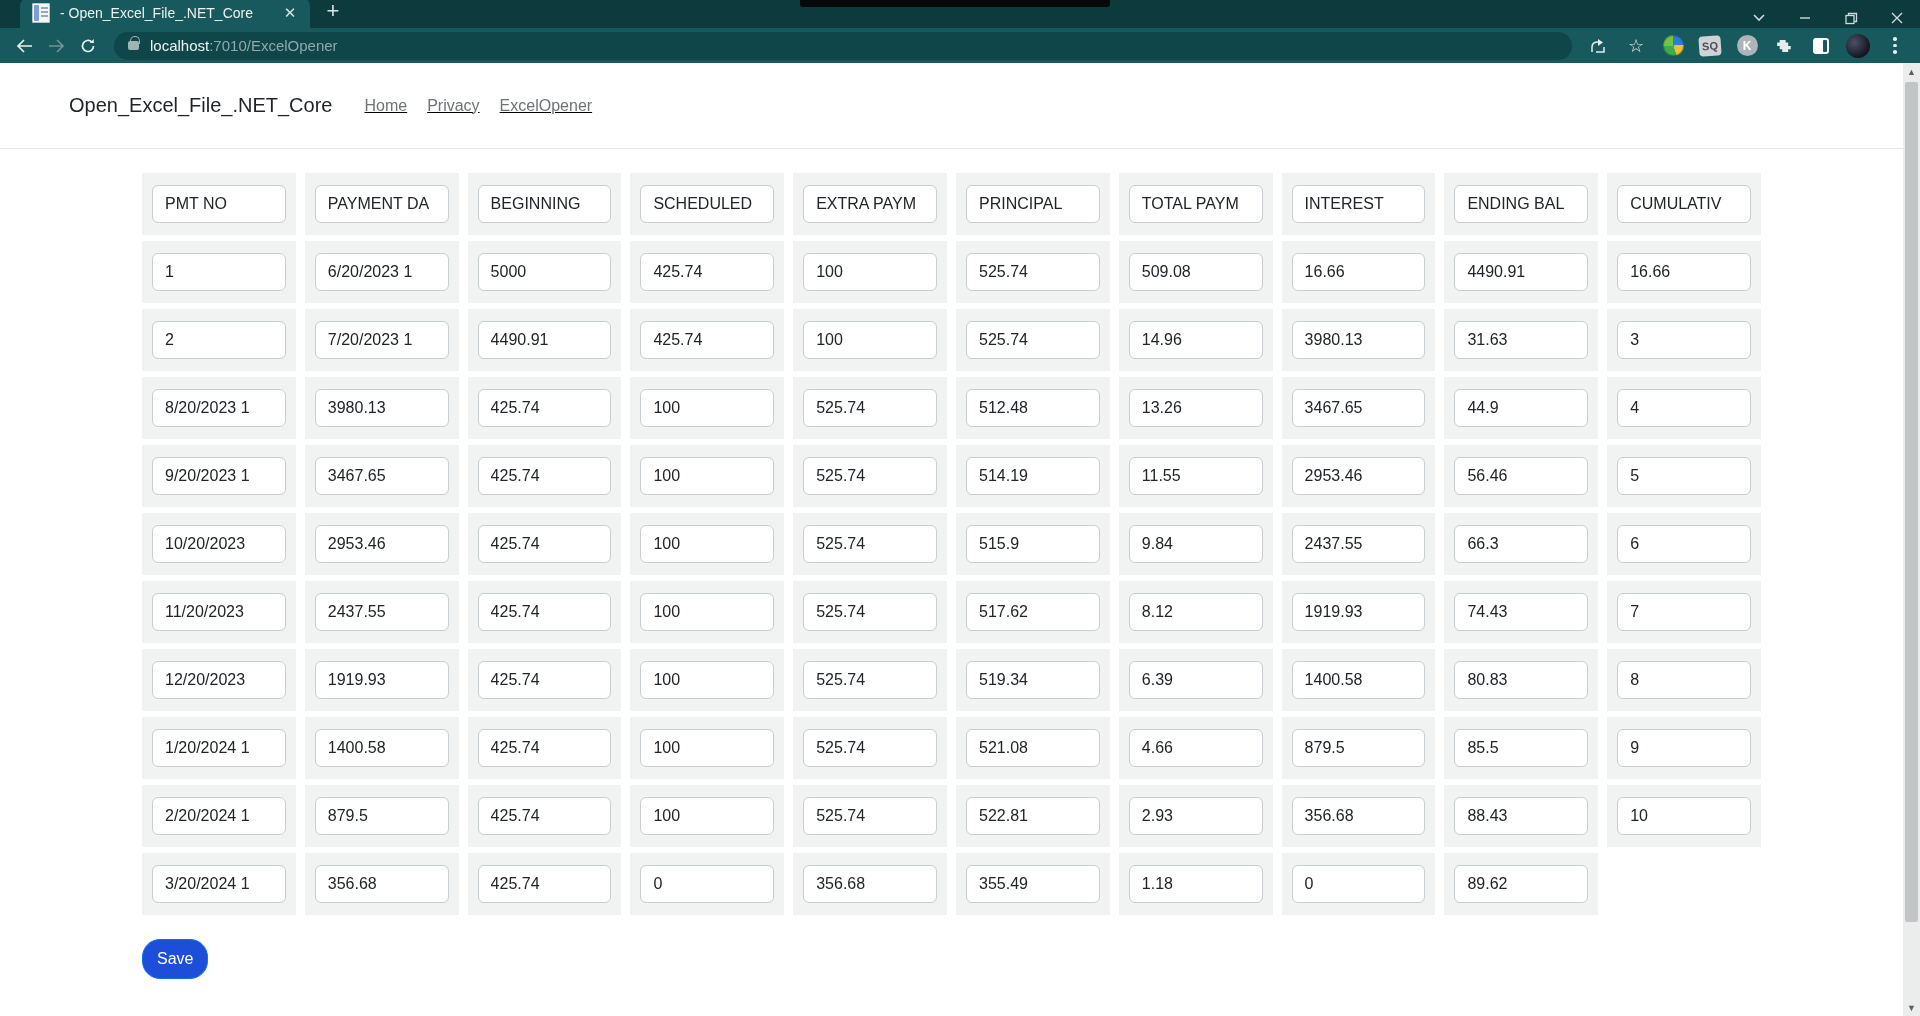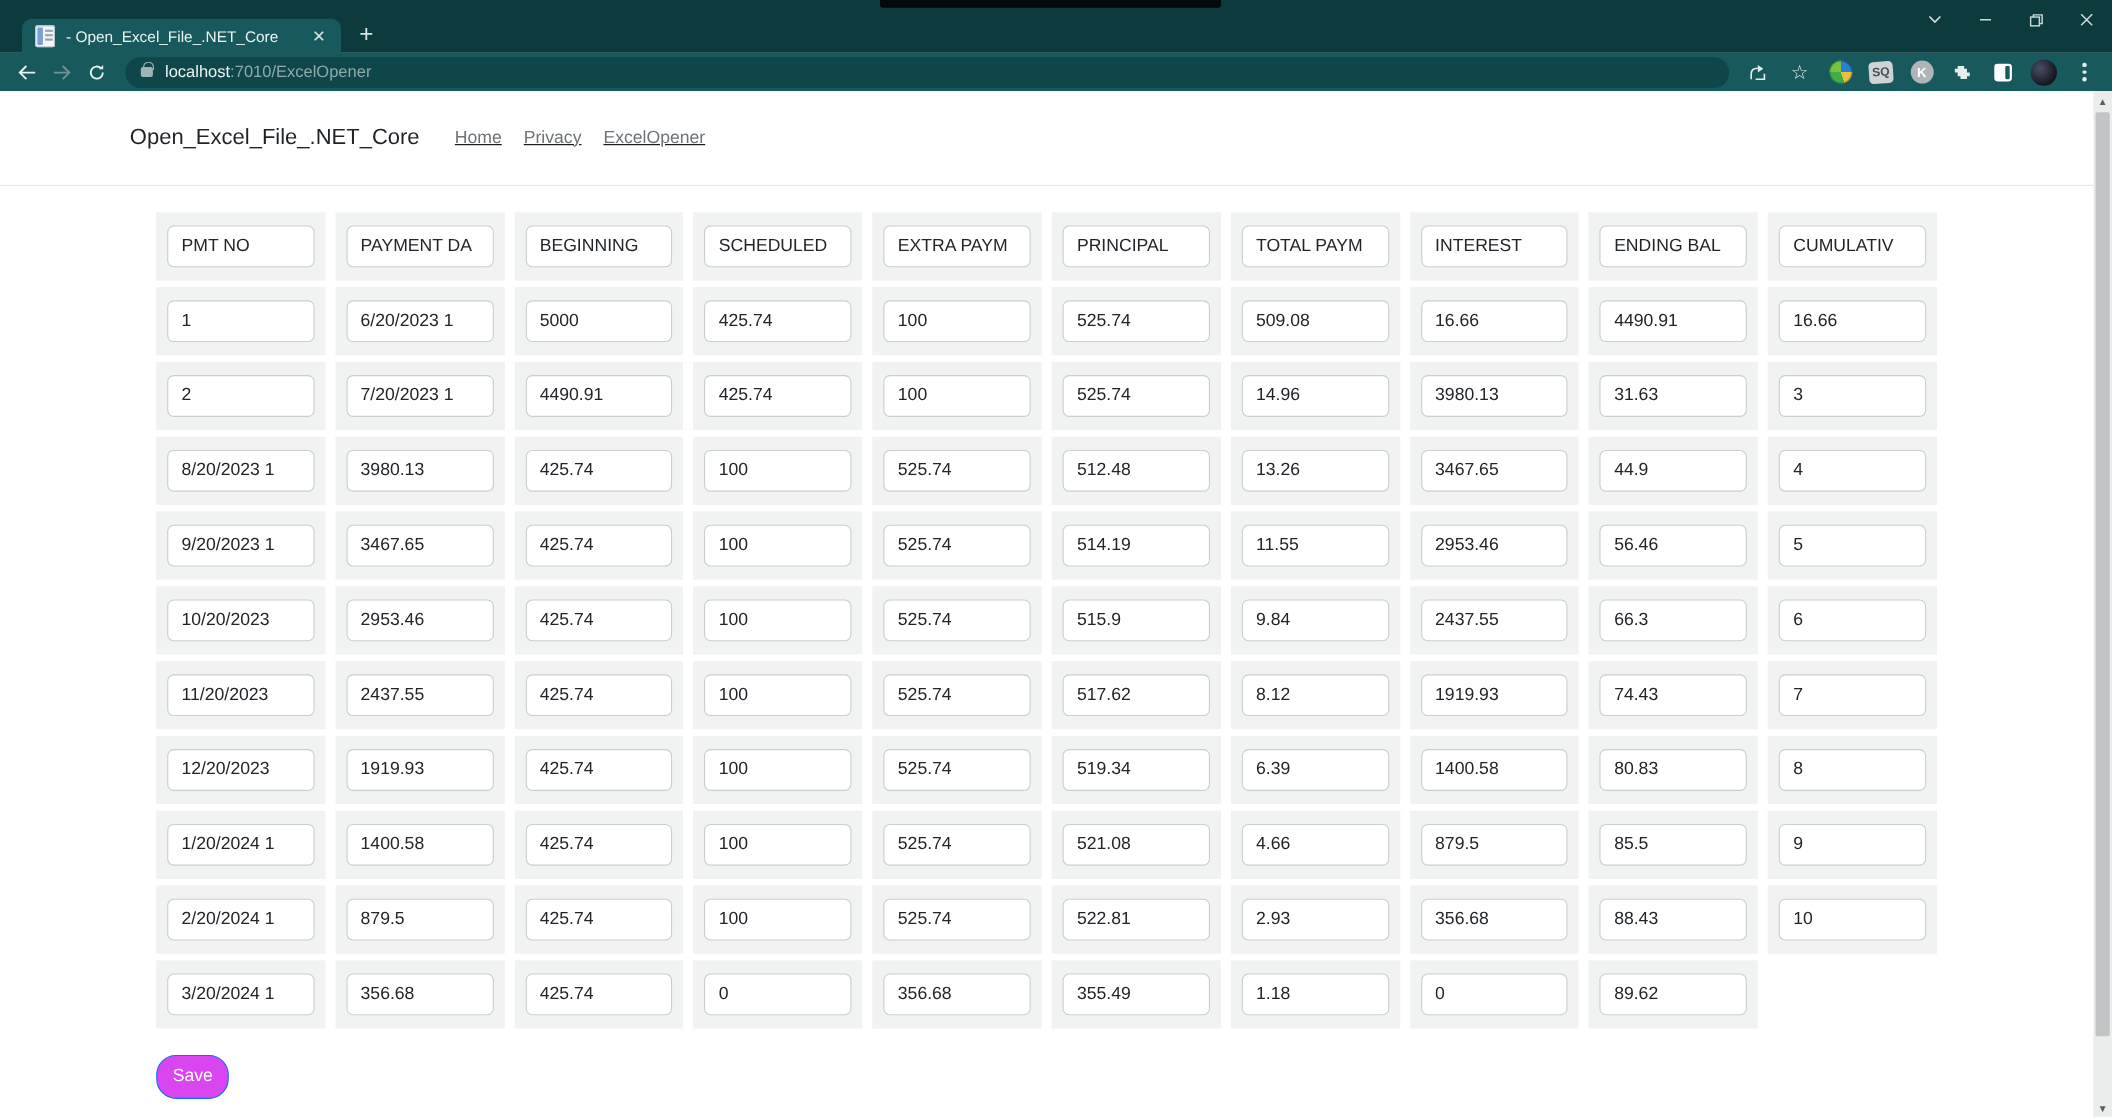--- a/index.html
+++ b/index.html
@@ -2,21 +2,21 @@
 <html><head>
 <meta charset="utf-8">
 <style>
   * { margin:0; padding:0; box-sizing:border-box; }
   html,body { width:1920px; height:1016px; overflow:hidden; }
   body { font-family:"Liberation Sans", sans-serif; background:#fff; }
 
   .browser { width:1920px; height:1016px; display:flex; flex-direction:column; }
 
   
-  .tabstrip { position:relative; height:48px; background:#0c3a3d; display:flex; align-items:flex-end; flex:0 0 auto; }
+  .tabstrip { position:relative; height:28px; background:#0c3a3d; display:flex; align-items:flex-end; flex:0 0 auto; }
   .top-strip { position:absolute; left:800px; top:0; width:310px; height:7px; background:#05090a; border-radius:0 0 3px 3px; }
   .tab { position:relative; margin-left:20px; width:290px; height:31px; background:#17595c; border-radius:9px 9px 0 0; display:flex; align-items:center; padding:0 10px 0 12px; }
   .favicon { width:18px; height:20px; position:relative; background:#f3f5f7; border-radius:2px; box-shadow:inset 0 0 0 1px #b9c3cc; flex:0 0 auto; }
   .favicon:before { content:""; position:absolute; left:2px; top:2px; bottom:2px; width:5px; background:#7d9fd4; border-radius:1px; }
   .favicon:after { content:""; position:absolute; left:9px; right:2px; top:4px; height:2px; background:#9aa7b2; box-shadow:0 4px 0 #9aa7b2, 0 8px 0 #9aa7b2; }
   .tab-title { color:#ecf2f2; font-size:14px; margin-left:10px; white-space:nowrap; overflow:hidden; flex:1; }
   .tab-close { color:#d7e2e2; font-size:15px; width:20px; height:20px; display:flex; align-items:center; justify-content:center; border-radius:50%; flex:0 0 auto; }
   .newtab { color:#d7e2e2; font-size:22px; font-weight:300; width:30px; height:30px; margin:0 0 2px 8px; display:flex; align-items:center; justify-content:center; border-radius:50%; }
   .win-controls { position:absolute; right:0; top:0; height:36px; display:flex; align-items:center; }
   .win-btn { width:46px; height:36px; display:flex; align-items:center; justify-content:center; color:#cfdada; }
@@ -40,31 +40,31 @@
   .side-sq { width:16px; height:16px; background:#fff; border-radius:3px; position:relative; }
   .side-sq:before { content:""; position:absolute; right:2px; top:2px; bottom:2px; width:4px; background:#17595c; border-radius:1px; }
   .avatar { width:24px; height:24px; border-radius:50%; background:radial-gradient(circle at 35% 35%, #4a4f66, #14161f 70%); }
   .dots { display:flex; flex-direction:column; gap:3px; }
   .dots i { width:3.5px; height:3.5px; border-radius:50%; background:#e4ecec; }
 
   
   .page { position:relative; flex:1; background:#fff; overflow:hidden; }
   .page-inner { margin-right:17px; }
 
-  .navbar { height:86px; border-bottom:1px solid #e6e6e6; display:flex; align-items:center; padding:0 118px; background:#fff; }
+  .navbar { height:86px; border-bottom:1px solid #e6e6e6; display:flex; align-items:center; padding:0 69px; background:#fff; }
   .brand { font-size:20px; color:#1f2327; margin-right:22px; white-space:nowrap; }
   .nav-links { display:flex; align-items:center;text-decoration:underline; }
   .nav-link { font-size:16px; color:#6e7377; padding:8px 10px; white-space:nowrap; }
 
   .content { padding:24px 142px 0 142px; }
   .grid { display:grid; grid-template-columns:repeat(10, 1fr); column-gap:9px; row-gap:6px; }
   .cell { background:#f1f2f2; padding:12px 10px; }
   .cell input { width:100%; height:38px; background:#fff; border:1px solid #c9ced3; border-radius:6px; padding:0 12px; font-family:"Liberation Sans", sans-serif; font-size:16px; color:#212529; white-space:nowrap; overflow:hidden; }
 
-  .save-btn { margin:24px 0 0 142px; height:40px; padding:0 14px; background:#d946ef; color:#fff; font-family:"Liberation Sans", sans-serif; font-size:16px; border:1px solid #0d6efd; border-radius:18px; cursor:pointer; }
+  .save-btn { margin:24px 0 0 142px; height:40px; padding:0 14px; background:#1d4ed8; color:#fff; font-family:"Liberation Sans", sans-serif; font-size:16px; border:1px solid #0d6efd; border-radius:18px; cursor:pointer; }
 
   
   .scrollbar { position:absolute; top:0; right:0; width:17px; height:100%; background:#ebeded; }
   .sb-arrow { width:17px; height:17px; display:flex; align-items:center; justify-content:center; color:#5a5f63; font-size:9px; }
   .sb-arrow.down { position:absolute; bottom:0; }
   .sb-thumb { position:absolute; top:19px; left:2px; width:13px; height:840px; background:#c2c5c6; border-radius:2px; }
 </style>
 </head>
 <body>
 

